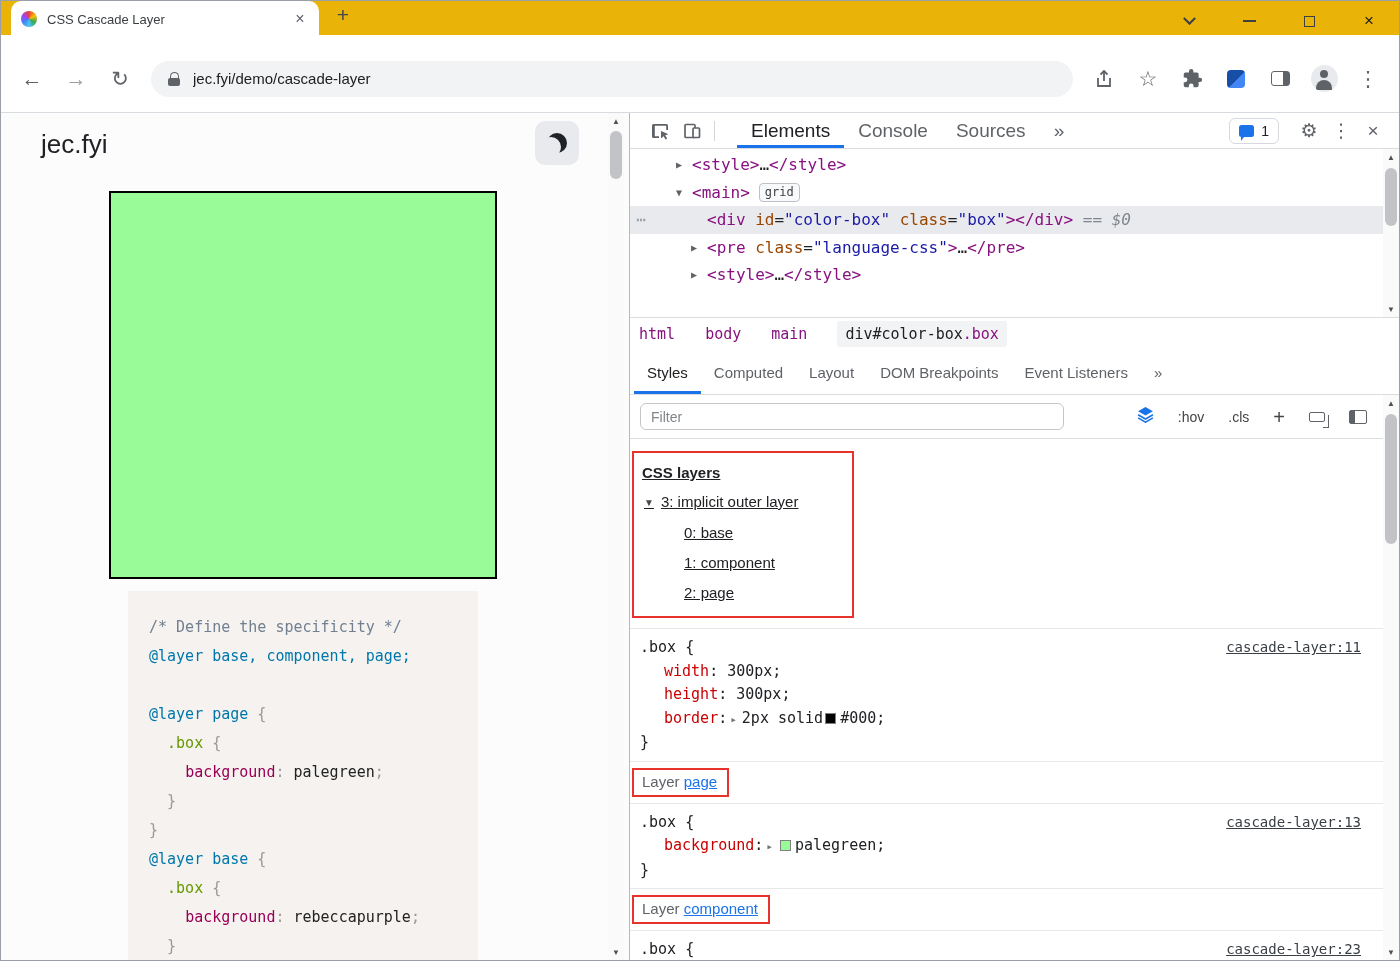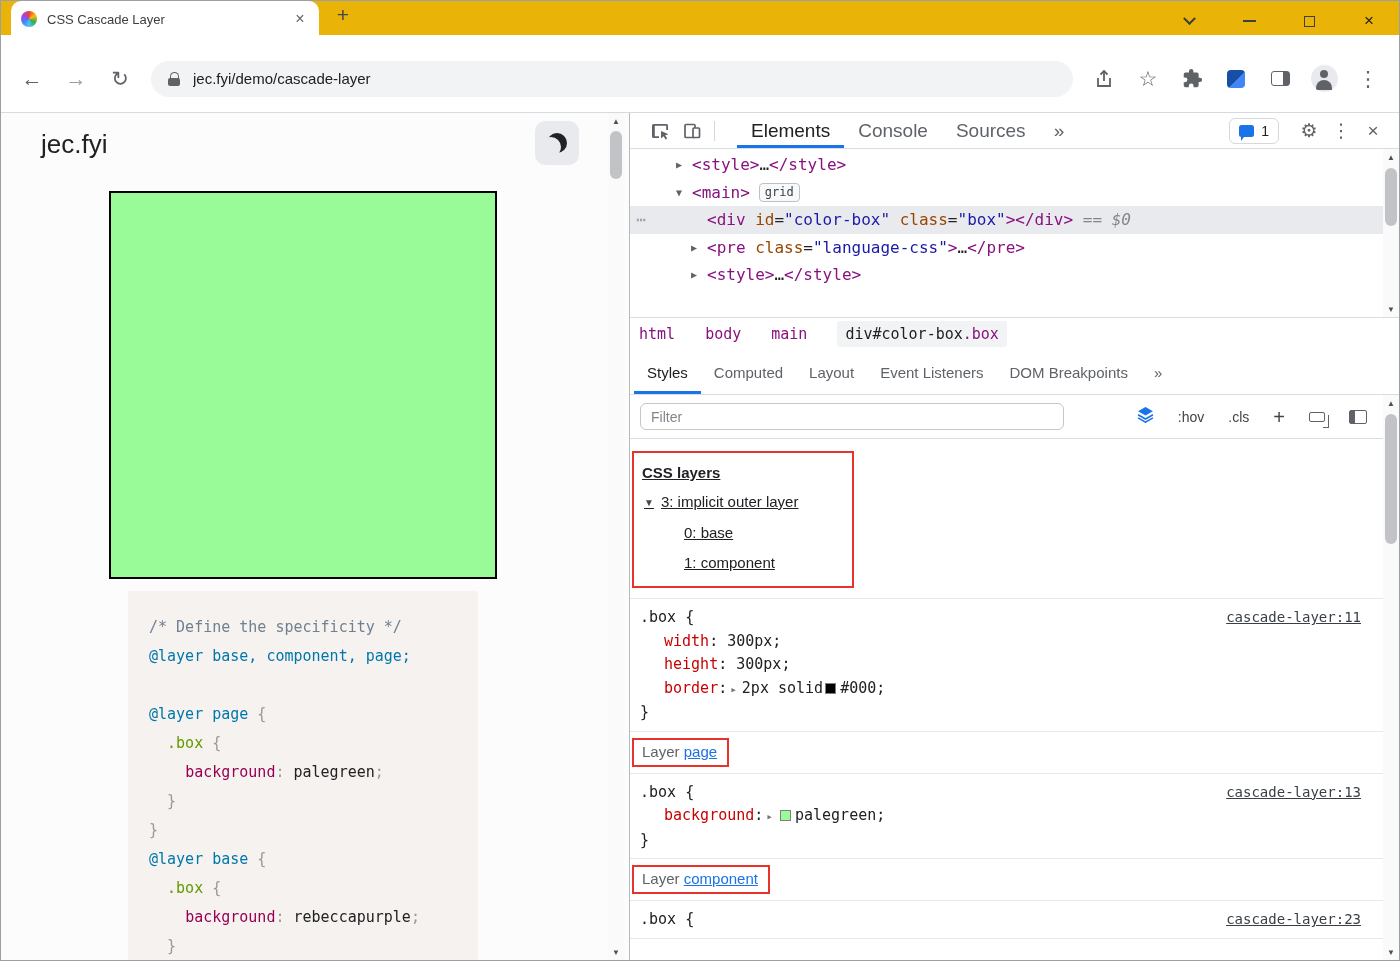--- a/index.html
+++ b/index.html
@@ -309,22 +309,22 @@
           <span class="crumb selected">
             <span class="crumb-main">div#color-box</span>
             <span class="crumb-suffix">.box</span>
           </span>
         </div>
 
       <div class="styles-tabs">
           <div class="styles-tab active">Styles</div>
           <div class="styles-tab">Computed</div>
           <div class="styles-tab">Layout</div>
+          <div class="styles-tab">DOM Breakpoints</div>
           <div class="styles-tab">Event Listeners</div>
-          <div class="styles-tab">DOM Breakpoints</div>
           <div class="styles-tab">»</div>
         </div>
 
       <div class="filter-bar">
         <input class="filter-input" placeholder="Filter" style="">
         <div class="filter-spacer"></div>
         <span>
           <svg width="17" height="17" viewBox="0 0 16 16">
               <path d="M8 1l7 4-7 4-7-4z" fill="#1a73e8"></path>
               <path d="M1 8.2l7 4 7-4" fill="none" stroke="#1a73e8" stroke-width="1.5"></path>
@@ -342,20 +342,21 @@
           </span>
       </div>
 
       <div class="styles-content">
           <div class="sec layers-sec">
             <div class="annot layers-panel">
               <div class="layers-title">CSS layers</div>
               <div class="layers-root"><span class="layers-arrow">▼</span><span class="layers-root-label">3: implicit outer layer</span></div>
               <div class="layers-child">0: base</div>
               <div class="layers-child">1: component</div>
+              <div class="layers-child">2: page</div>
             </div>
           </div>
           <div class="sec rule-sec">
             <div class="rule-line"><a class="srclink">cascade-layer:11</a><span class="sel">.box</span><span class="brace"> {</span></div>
             <div class="decl"><span class="pname">width</span><span class="colon">:</span><span class="colon"> </span><span class="vtext">300px;</span></div>
             <div class="decl"><span class="pname">height</span><span class="colon">:</span><span class="colon"> </span><span class="vtext">300px;</span></div>
             <div class="decl"><span class="pname">border</span><span class="colon">:</span><span class="vexpand">▸</span><span class="vtext">2px solid</span><span class="swatch" style="background: rgb(0, 0, 0);"></span><span class="vtext">#000;</span></div>
             <div class="rule-close">}</div>
           </div>
           <div class="sec layer-sec"><span class="annot layer-box"><span class="layer-prefix">Layer </span><a class="layer-link">page</a></span></div>

